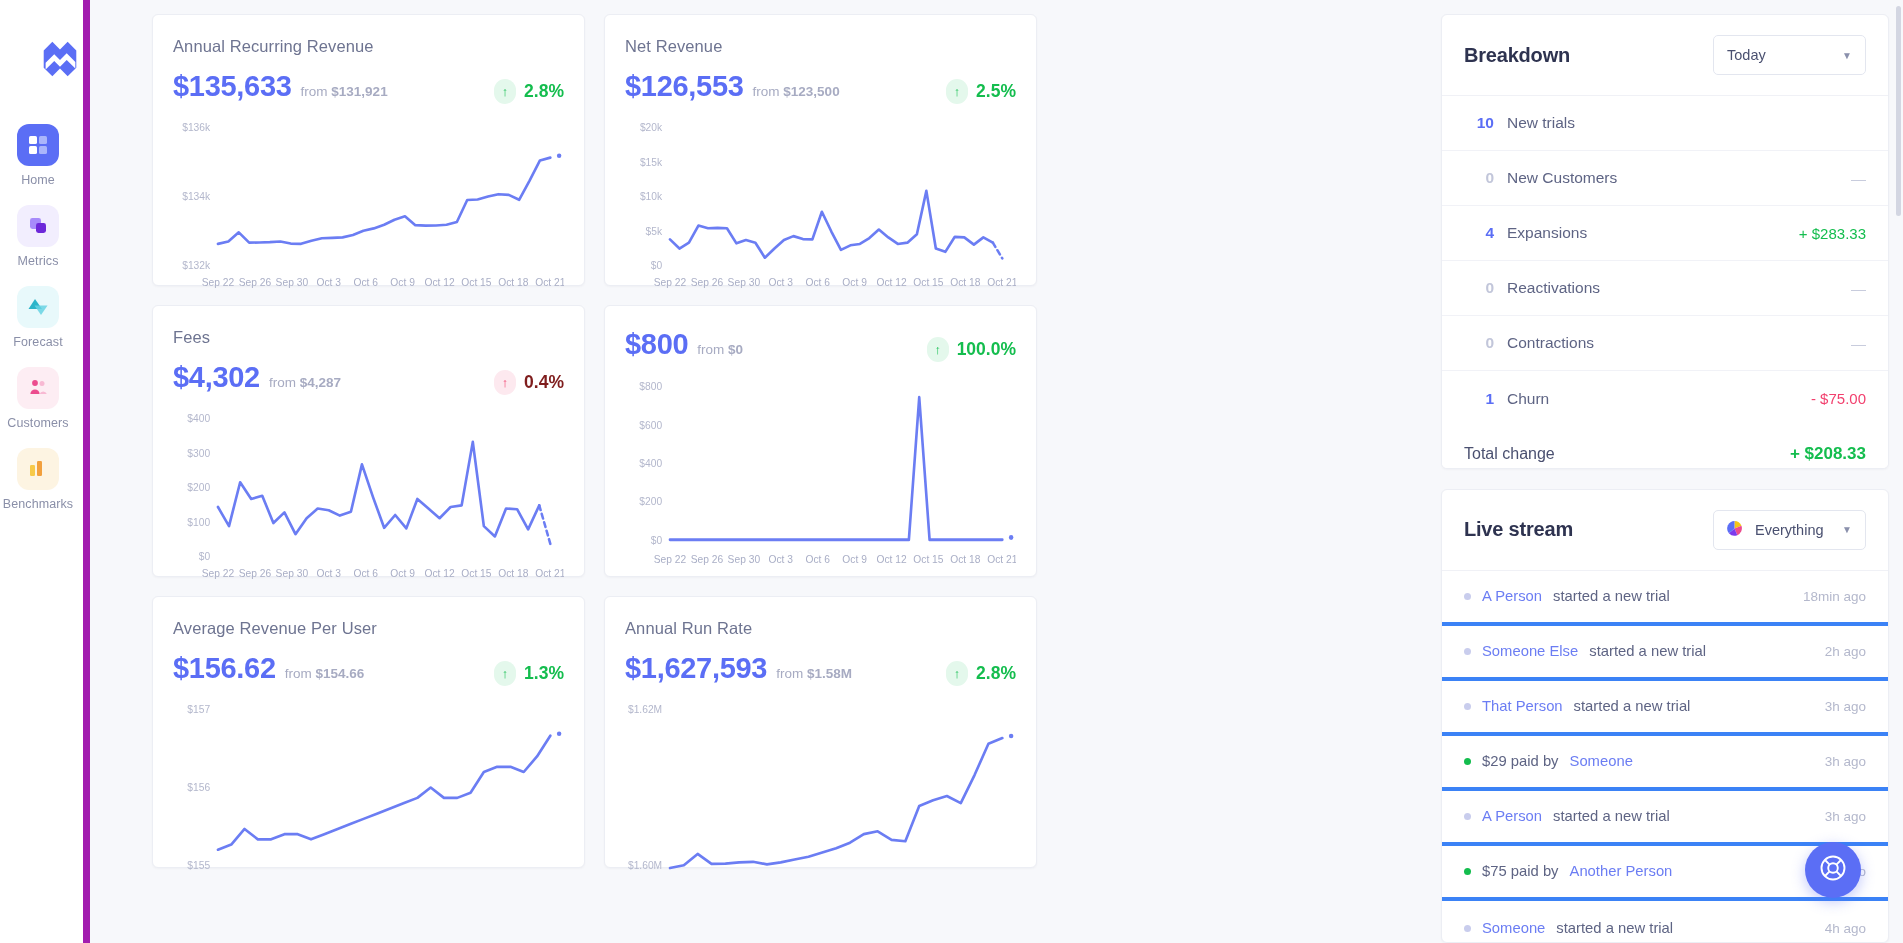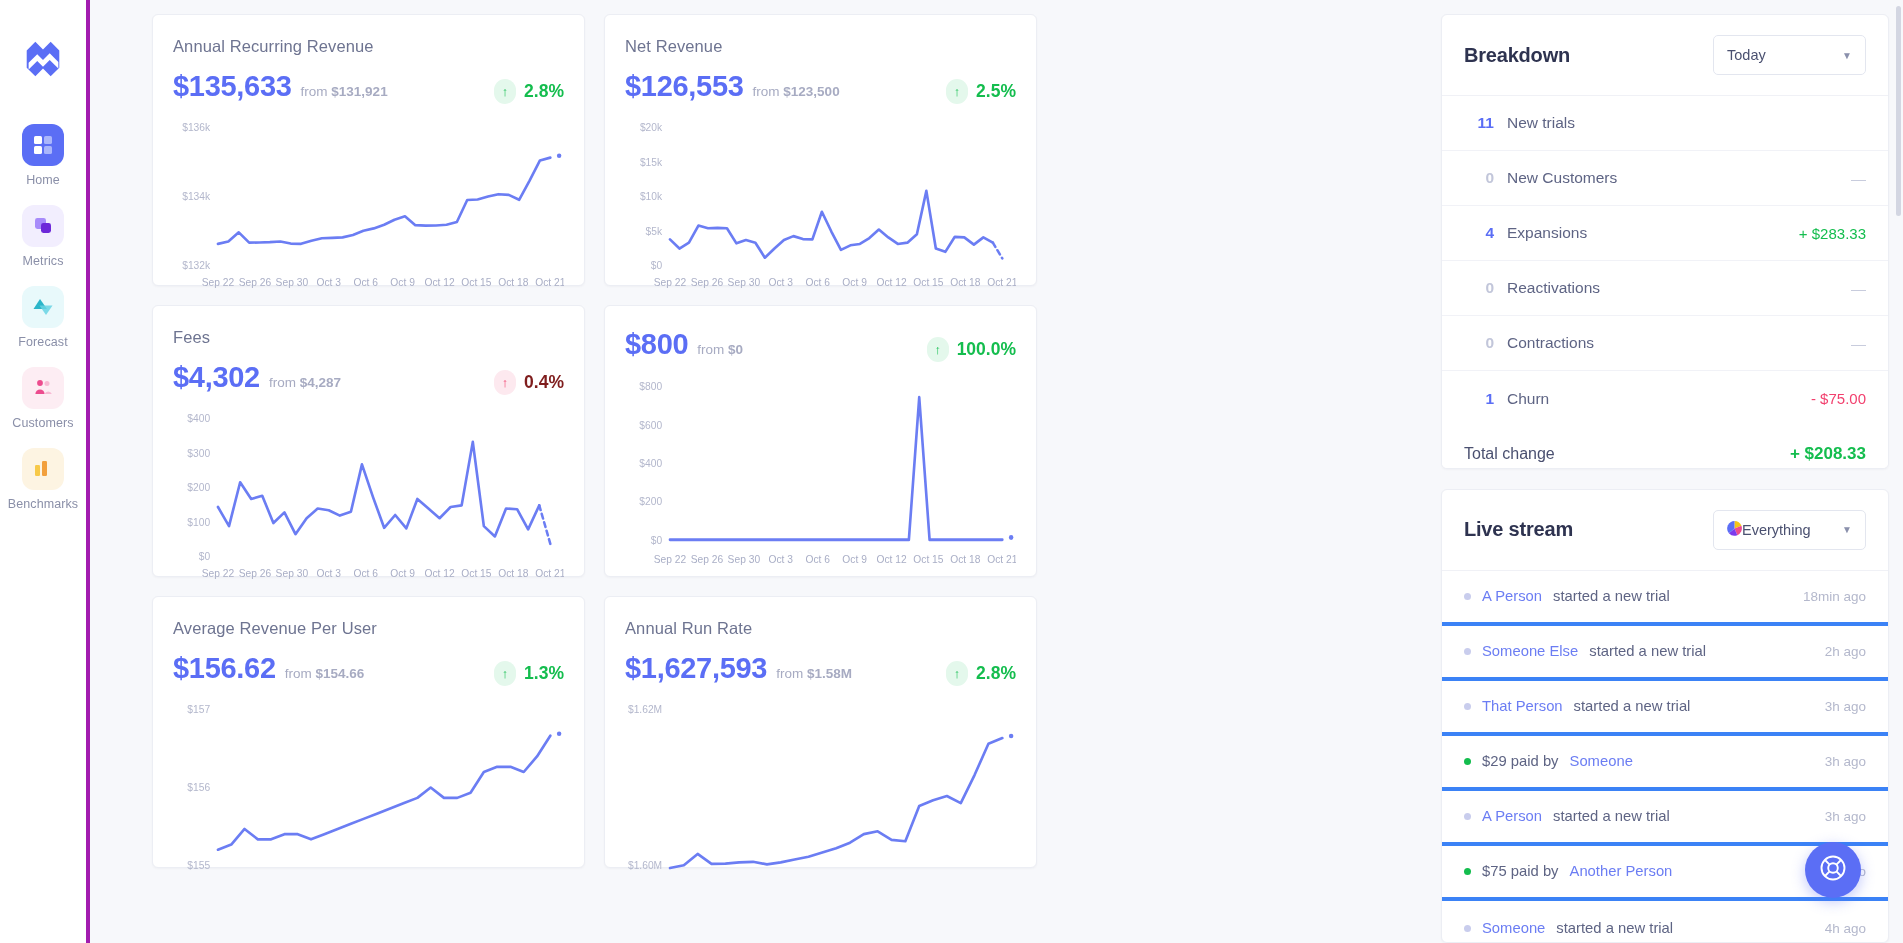--- a/index.html
+++ b/index.html
@@ -10,22 +10,22 @@
     background: #f7f8fb;
     font-family: "Liberation Sans", sans-serif;
     -webkit-font-smoothing: antialiased;
   }
   .app { display: flex; width: 1903px; height: 943px; }
 
   
   .sidebar {
     width: 90px; flex: 0 0 90px; height: 943px;
     background: #ffffff;
-    border-right: 4px solid #a21caf;
-    display: flex; flex-direction: column; align-items: center;
+    border-right: 7px solid #a21caf;
+    display: flex; flex-direction: column; align-items: flex-end;
     padding-top: 36px;
   }
   .logo { width: 46px; height: 46px; margin-bottom: 42px; }
   .nav-item {
     display: flex; flex-direction: column; align-items: center;
     width: 90px; margin-bottom: 18px; cursor: pointer;
     text-decoration: none;
   }
   .nav-icon {
     width: 42px; height: 42px; border-radius: 12px;
@@ -95,21 +95,21 @@
     overflow: hidden;
   }
   .panel-head {
     display: flex; align-items: center; justify-content: space-between;
     padding: 20px 22px; border-bottom: 1px solid #f0f1f6;
   }
   .panel-title { font-size: 20px; color: #2e3350; font-weight: 700; letter-spacing: -.2px; }
   .select {
     border: 1px solid #e3e6ef; border-radius: 5px;
     height: 40px; min-width: 153px;
-    display: flex; align-items: center; gap: 0;
+    display: flex; align-items: center; gap: 13px;
     padding: 0 13px; font-size: 14.5px; color: #4a5070;
     cursor: pointer; background: #fff;
   }
   .select .caret { margin-left: auto; color: #8a90ac; font-size: 10px; }
 
   .brow {
     display: flex; align-items: center;
     padding: 0 22px; height: 55px;
     border-bottom: 1px solid #f1f2f7;
     font-size: 15.5px;
@@ -417,21 +417,21 @@
       <div class="panel">
         <div class="panel-head">
           <div class="panel-title">Breakdown</div>
           <div class="select">
             <span>Today</span>
             <span class="caret">▼</span>
           </div>
         </div>
         <div id="breakdown-rows">
             <div class="brow">
-    <span class="bnum on">11</span>
+    <span class="bnum on">10</span>
     <span class="blabel">New trials</span>
     <span class="bval none"></span>
             </div>
             <div class="brow">
     <span class="bnum off">0</span>
     <span class="blabel">New Customers</span>
     <span class="bval none">—</span>
             </div>
             <div class="brow">
     <span class="bnum on">4</span>

